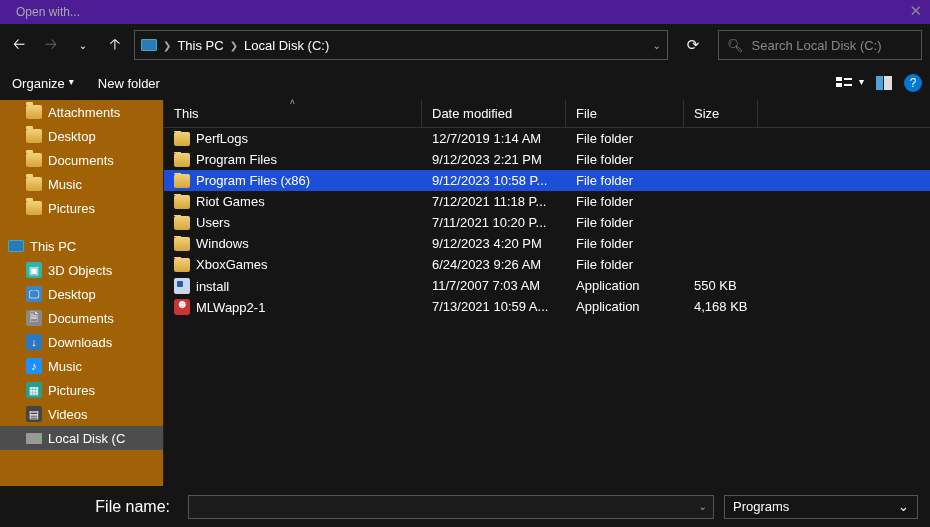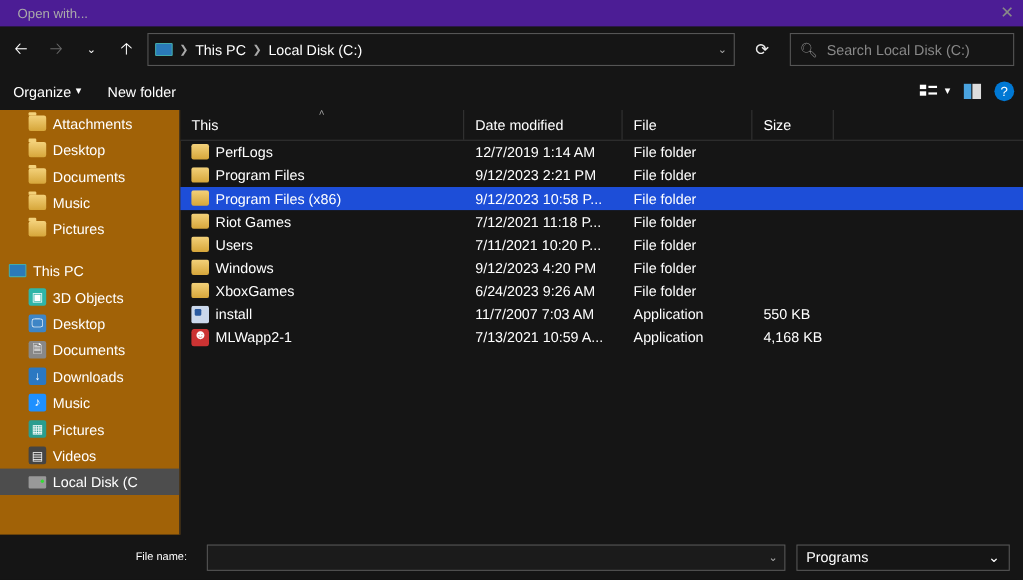--- a/index.html
+++ b/index.html
@@ -41,32 +41,32 @@
 .generic-ico { width: 16px; height: 16px; border-radius: 2px; flex-shrink: 0; display: flex; align-items: center; justify-content: center; font-size: 11px; }
 
 .fileview { flex: 1; display: flex; flex-direction: column; position: relative; }
 .colheads { display: flex; height: 28px; align-items: center; border-bottom: 1px solid #333; background: #151515; }
 .colh { border-right: 1px solid #333; height: 100%; display: flex; align-items: center; padding-left: 10px; color: #fff; font-size: 13px; position: relative; }
 .sortarrow { position: absolute; left: 50%; top: -3px; transform: translateX(-50%); font-size: 9px; color: #aaa; }
 .rows { flex: 1; }
 .row { display: flex; align-items: center; height: 21px; font-size: 13px; }
 .row.sel { background: #1d4ed8; }
 .cell { padding-left: 10px; overflow: hidden; text-overflow: ellipsis; white-space: nowrap; }
-.namecell { display: flex; align-items: flex-start; gap: 6px; }
+.namecell { display: flex; align-items: flex-end; gap: 6px; }
 .c-name { width: 258px; }
 .c-date { width: 144px; }
 .c-type { width: 118px; }
 .c-size { width: 74px; text-align: left; padding-right: 8px; }
 .app-ico { width: 16px; height: 16px; background: #cbd8ec; border-radius: 2px; position: relative; flex-shrink: 0; }
 .app-ico::after { content: ""; position: absolute; left: 3px; top: 3px; width: 6px; height: 6px; background: #2a5aa0; border-radius: 1px; }
 .mlw-ico { width: 16px; height: 16px; background: #c33; border-radius: 3px; flex-shrink: 0; position: relative; }
 .mlw-ico::after { content: "☻"; position: absolute; left: 2px; top: -2px; font-size: 12px; color: #fff; }
 
 .bottombar { height: 41px; display: flex; align-items: center; padding: 0 12px; gap: 10px; }
-.fnlabel { width: 166px; text-align: right; padding-right: 8px; font-size: 10px; }
+.fnlabel { width: 166px; text-align: right; padding-right: 8px; font-size: 16px; }
 .fninput { flex: 1; height: 24px; background: #1b1b1b; border: 1px solid #555; display: flex; align-items: center; justify-content: flex-end; padding-right: 6px; }
 .fninput .dd { color: #aaa; font-size: 10px; }
 .filter { width: 194px; height: 24px; border: 1px solid #555; display: flex; align-items: center; justify-content: space-between; padding: 0 8px; font-size: 13px; }
 </style>
 </head>
 <body>
 
 <div class="titlebar">
   <span class="title">Open with...</span>
   <span class="close">✕</span>

